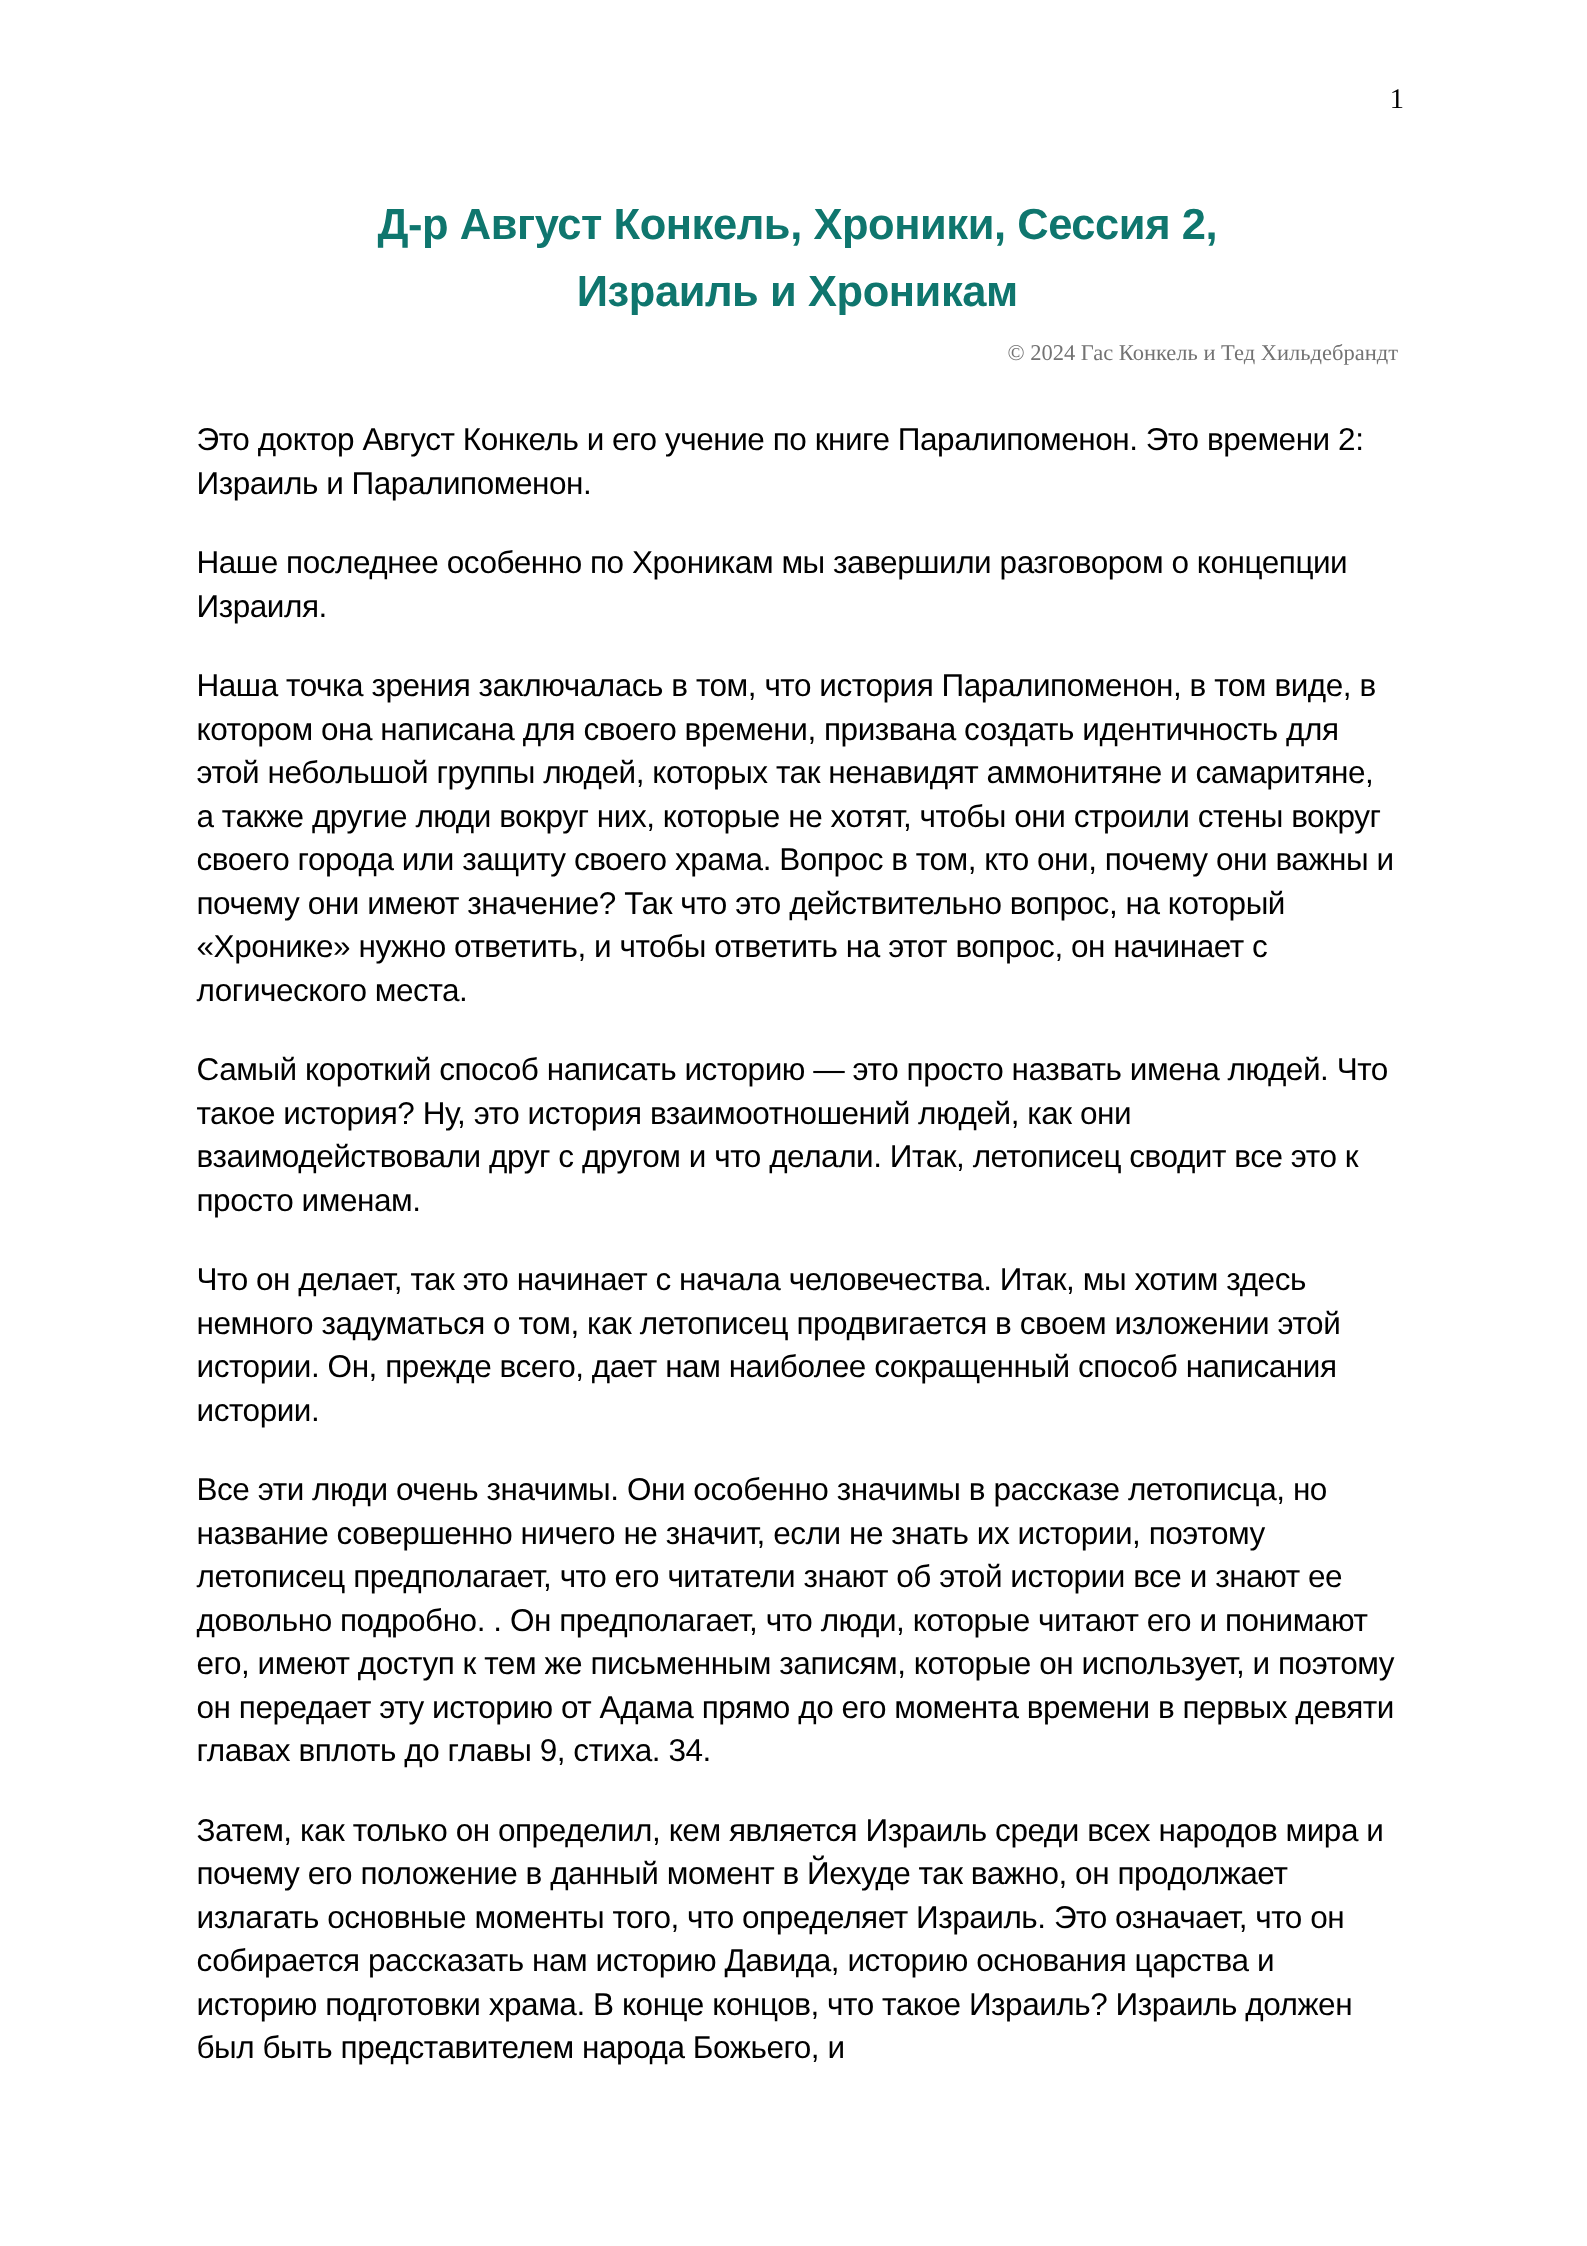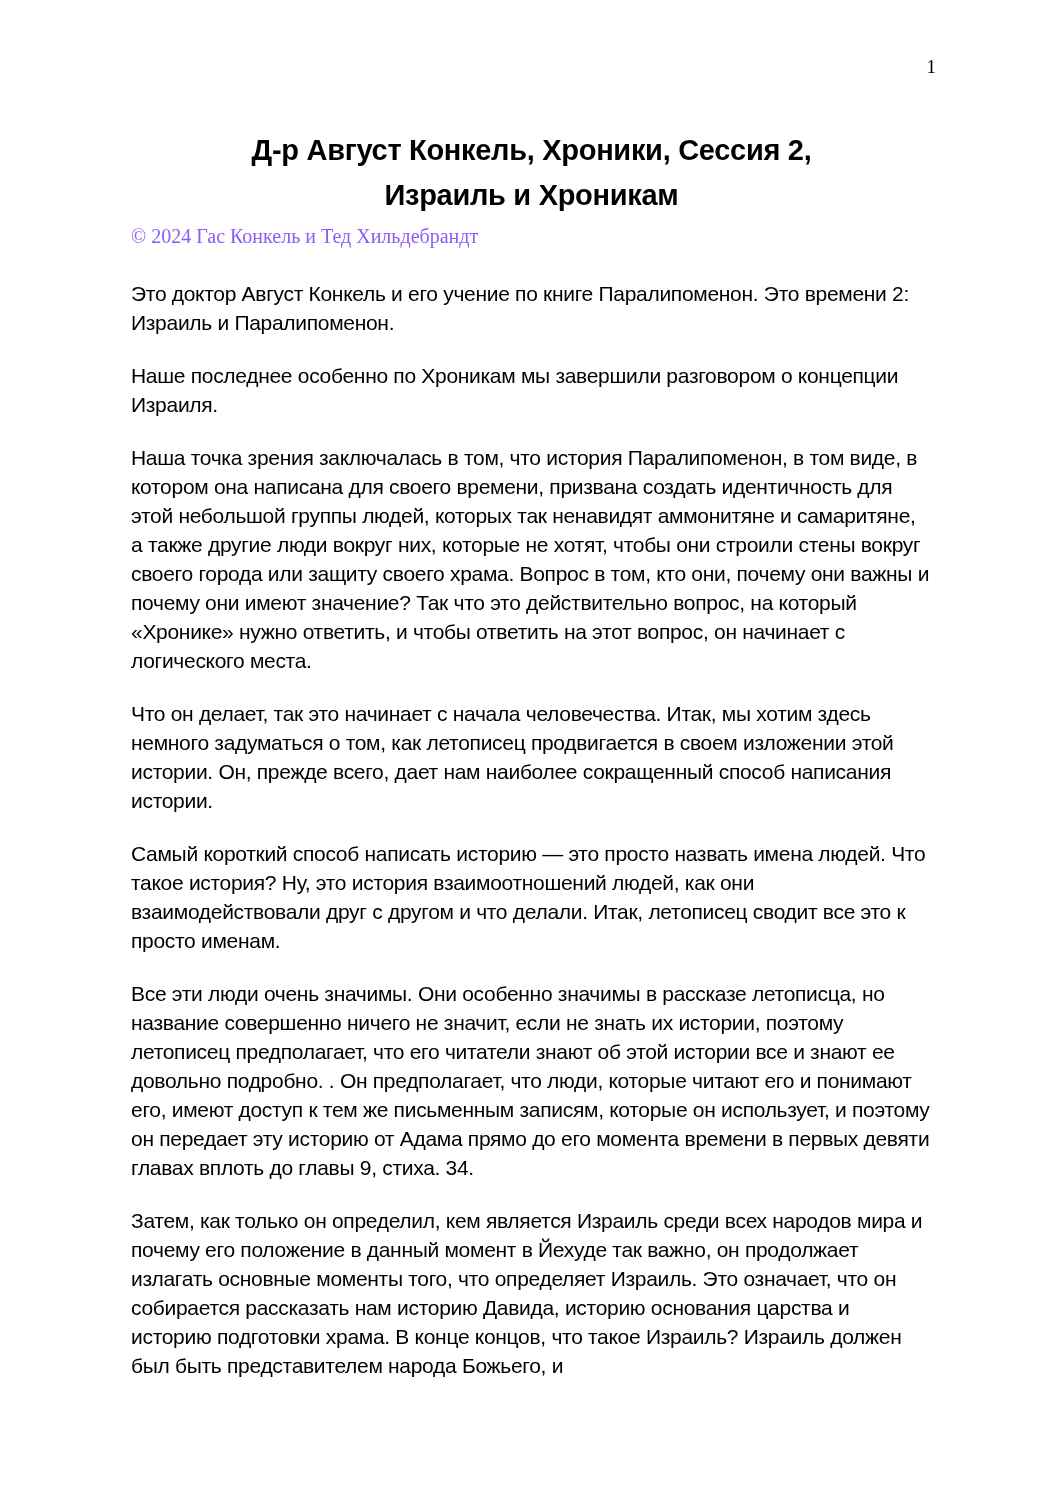--- a/index.html
+++ b/index.html
@@ -29,32 +29,32 @@
     padding: 128px 126px 0 131px;
   }
   .title {
     margin: 0;
     text-align: center;
     font-family: "Liberation Sans", sans-serif;
     font-weight: bold;
     font-size: 29px;
     line-height: 45px;
     letter-spacing: -0.3px;
-    color: #000000;
+    color: #0f766e;
   }
   .title .title-line {
     display: block;
   }
   .copyright {
     margin-top: 5px;
-    text-align: left;
+    text-align: right;
     font-family: "Liberation Serif", serif;
-    font-size: 20px;
+    font-size: 15px;
     line-height: 26px;
-    color: #8b5cf6;
+    color: #737373;
   }
   .body-text {
     margin-top: 30px;
     font-size: 21px;
     line-height: 29px;
     letter-spacing: -0.3px;
     text-align: left;
   }
   .body-text p {
     margin: 0 0 24px 0;
@@ -71,19 +71,19 @@
       <span class="title-line">Д-р Август Конкель, Хроники, Сессия 2,</span>
       <span class="title-line">Израиль и Хроникам</span>
     </h1>
 
     <div class="copyright">© 2024 Гас Конкель и Тед Хильдебрандт</div>
 
     <div class="body-text">
       <p>Это доктор Август Конкель и его учение по книге Паралипоменон. Это времени 2: Израиль и Паралипоменон.</p>
       <p>Наше последнее особенно по Хроникам мы завершили разговором о концепции Израиля.</p>
       <p>Наша точка зрения заключалась в том, что история Паралипоменон, в том виде, в котором она написана для своего времени, призвана создать идентичность для этой небольшой группы людей, которых так ненавидят аммонитяне и самаритяне, а также другие люди вокруг них, которые не хотят, чтобы они строили стены вокруг своего города или защиту своего храма. Вопрос в том, кто они, почему они важны и почему они имеют значение? Так что это действительно вопрос, на который «Хронике» нужно ответить, и чтобы ответить на этот вопрос, он начинает с логического места.</p>
+      <p>Самый короткий способ написать историю — это просто назвать имена людей. Что такое история? Ну, это история взаимоотношений людей, как они взаимодействовали друг с другом и что делали. Итак, летописец сводит все это к просто именам.</p>
       <p>Что он делает, так это начинает с начала человечества. Итак, мы хотим здесь немного задуматься о том, как летописец продвигается в своем изложении этой истории. Он, прежде всего, дает нам наиболее сокращенный способ написания истории.</p>
-      <p>Самый короткий способ написать историю — это просто назвать имена людей. Что такое история? Ну, это история взаимоотношений людей, как они взаимодействовали друг с другом и что делали. Итак, летописец сводит все это к просто именам.</p>
       <p>Все эти люди очень значимы. Они особенно значимы в рассказе летописца, но название совершенно ничего не значит, если не знать их истории, поэтому летописец предполагает, что его читатели знают об этой истории все и знают ее довольно подробно. . Он предполагает, что люди, которые читают его и понимают его, имеют доступ к тем же письменным записям, которые он использует, и поэтому он передает эту историю от Адама прямо до его момента времени в первых девяти главах вплоть до главы 9, стиха. 34.</p>
       <p>Затем, как только он определил, кем является Израиль среди всех народов мира и почему его положение в данный момент в Йехуде так важно, он продолжает излагать основные моменты того, что определяет Израиль. Это означает, что он собирается рассказать нам историю Давида, историю основания царства и историю подготовки храма. В конце концов, что такое Израиль? Израиль должен был быть представителем народа Божьего, и</p>
     </div>
   </div>
 </div>
 
 </body></html>

